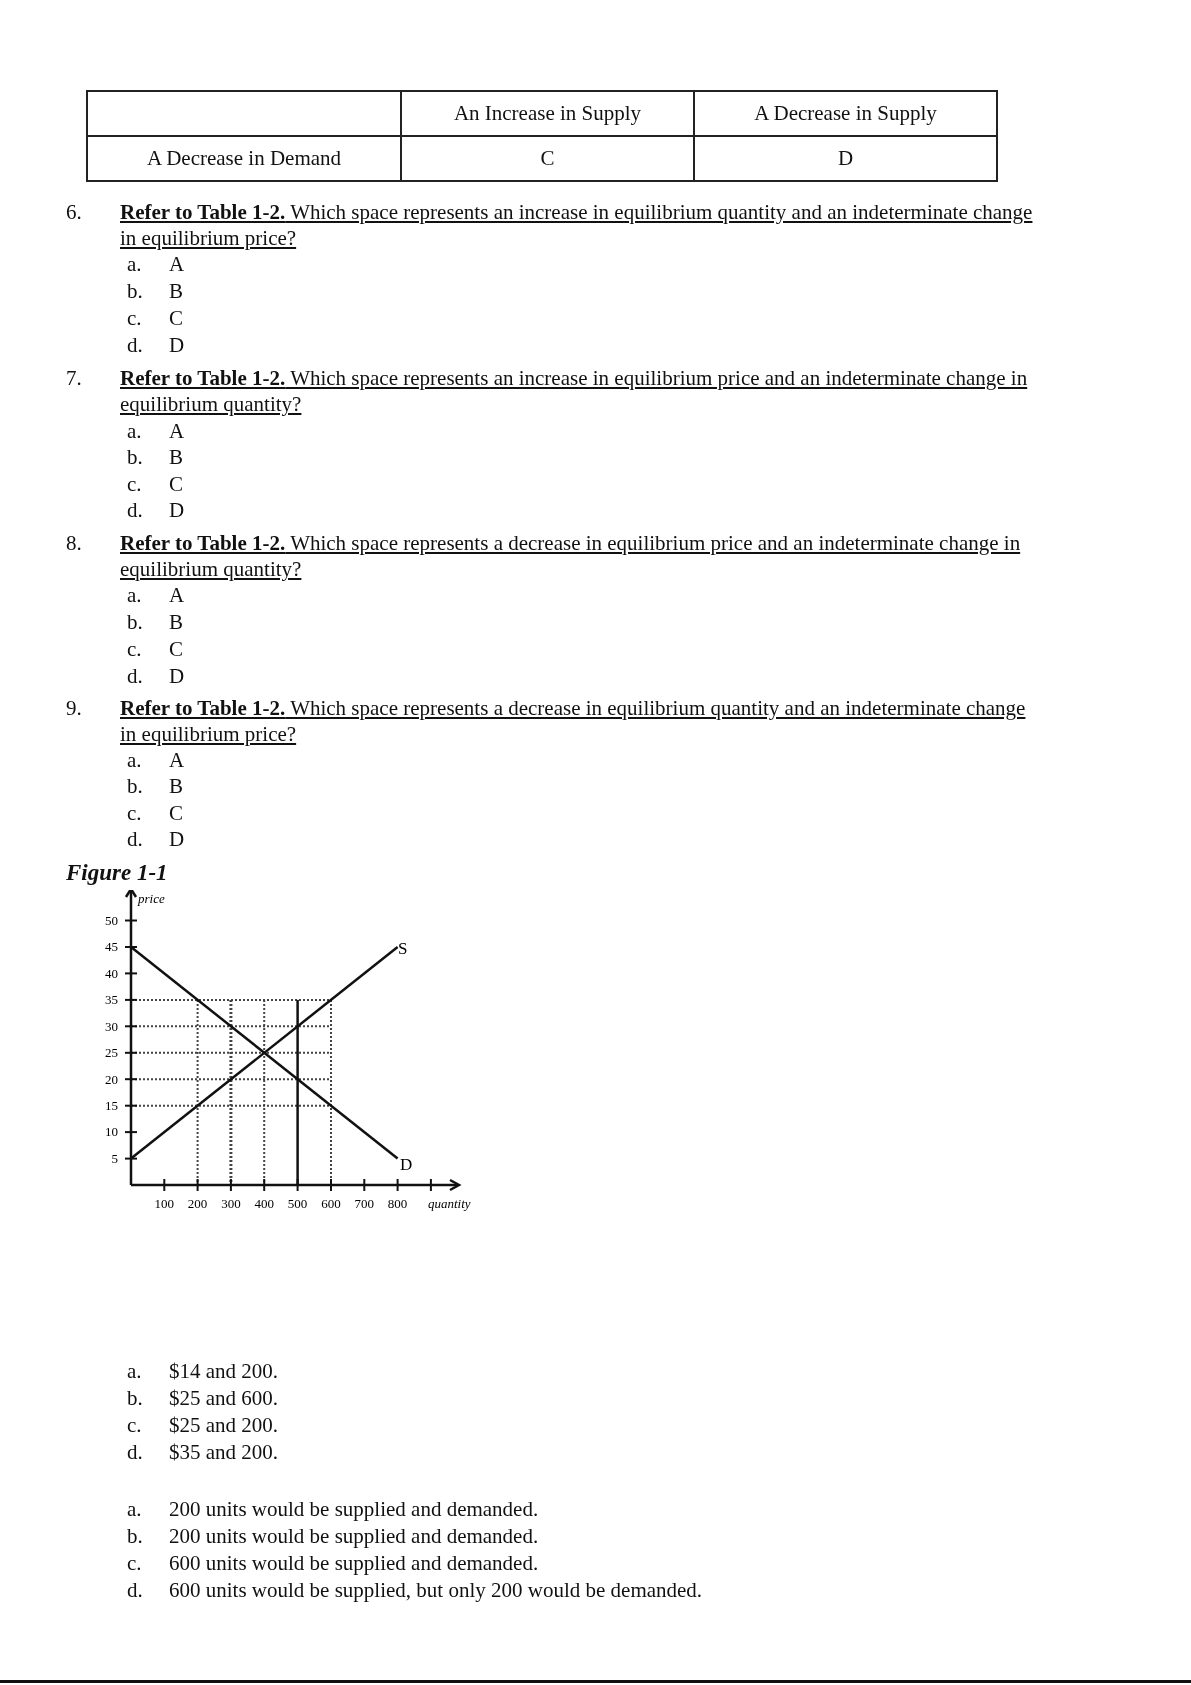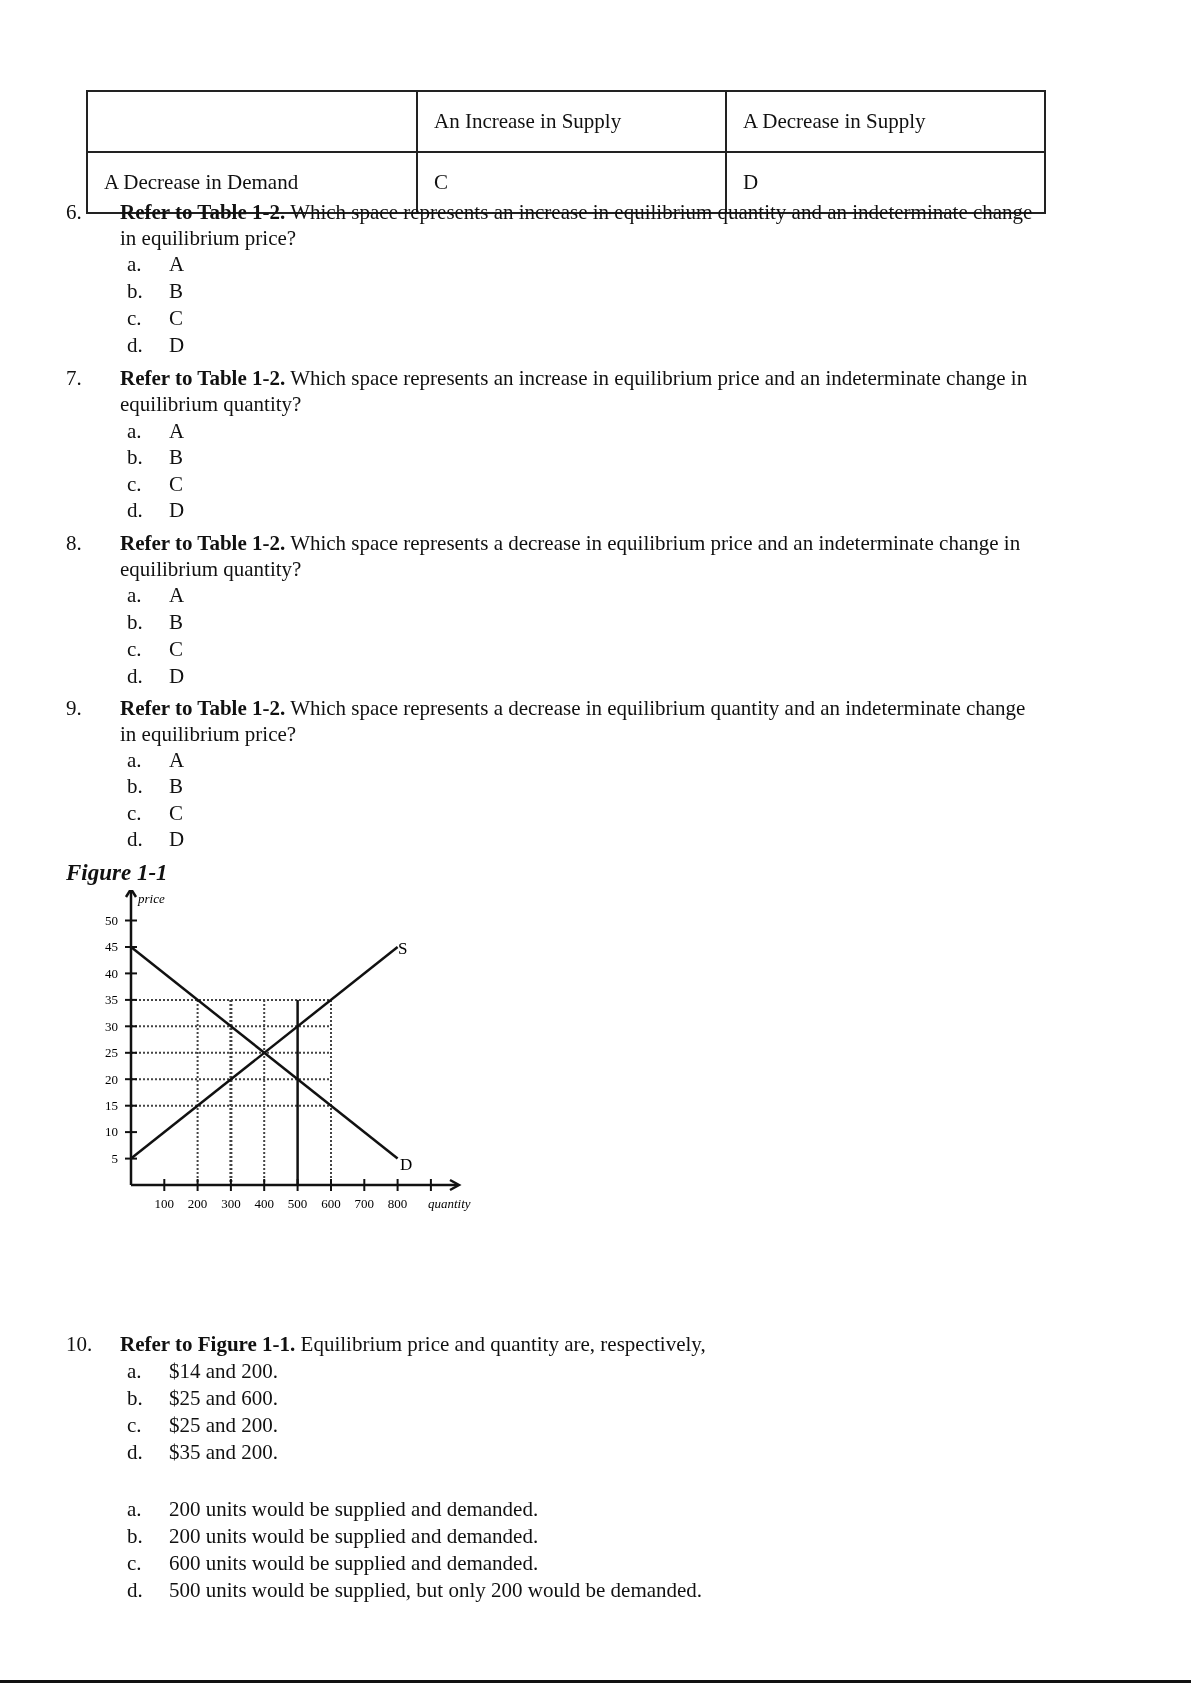--- a/index.html
+++ b/index.html
@@ -8,30 +8,30 @@
     font-family: "Liberation Serif", "DejaVu Serif", serif; color: #111;
   }
   .page { position: absolute; left: 0; top: 0; width: 1191px; height: 1685px; }
 
   
   table.t12 {
     position: absolute; left: 86px; top: 90px; border-collapse: collapse;
     font-size: 21px;
   }
   table.t12 td {
-    border: 2px solid #222; text-align: left; padding: 16px; height: 27px; line-height: 25px;
+    border: 2px solid #222; text-align: center; padding: 8px; height: 27px; line-height: 25px;
   }
   table.t12 td.c0 { width: 296px; }
   table.t12 td.c1 { width: 275px; }
   table.t12 td.c2 { width: 285px; }
 
   
   .q { position: absolute; left: 66px; font-size: 21px; line-height: 26px; }
   .q .num { position: absolute; left: 0; top: 0; width: 50px; }
-  .q .stem { position: absolute; left: 54px; top: 0; }
+  .q .stem { position: absolute; left: 54px; top: 0; text-decoration: underline; }
   .q .stem b { font-weight: bold; }
   .opt { position: absolute; font-size: 21px; line-height: 26px; }
   .opt .letter { position: absolute; left: 0; width: 40px; }
   .opt .text { position: absolute; left: 42px; white-space: nowrap; }
 
   .fig-title {
     position: absolute; left: 66px; top: 860px; font-size: 23px; font-weight: bold; font-style: italic;
   }
 
   svg.chart { position: absolute; left: 80px; top: 890px; }
@@ -234,26 +234,20 @@
     </g>
     <text class="axlabel" x="348" y="318">quantity</text>
 
     <line x1="51" y1="57" x2="317.6" y2="268.6" stroke="#111" stroke-width="2.5"></line>
     <text class="curve-label" x="320" y="280">D</text>
 
     <line x1="51" y1="268.6" x2="317.6" y2="57" stroke="#111" stroke-width="2.5"></line>
     <text class="curve-label" x="318" y="64">S</text>
   </svg>
 
-  <div class="q" style="top:1331px; width:1100px; height:30px;">
-    <span class="num">10.</span>
-    <div class="stem">
-      <b>Refer to Figure 1-1.</b><span> Equilibrium price and quantity are, respectively,</span>
-    </div>
-  </div>
   <div class="opt" style="left:127px; top:1358px;">
       <span class="letter">a.</span>
       <span class="text">$14 and 200.</span>
     </div>
   <div class="opt" style="left:127px; top:1385px;">
       <span class="letter">b.</span>
       <span class="text">$25 and 600.</span>
     </div>
   <div class="opt" style="left:127px; top:1412px;">
       <span class="letter">c.</span>
@@ -271,17 +265,17 @@
   <div class="opt" style="left:127px; top:1523px;">
       <span class="letter">b.</span>
       <span class="text">200 units would be supplied and demanded.</span>
     </div>
   <div class="opt" style="left:127px; top:1550px;">
       <span class="letter">c.</span>
       <span class="text">600 units would be supplied and demanded.</span>
     </div>
   <div class="opt" style="left:127px; top:1577px;">
       <span class="letter">d.</span>
-      <span class="text">500 units would be supplied, but only 200 would be demanded.</span>
+      <span class="text">600 units would be supplied, but only 200 would be demanded.</span>
     </div>
 
   <div class="bottom-rule"></div>
 </div>
 
 </body></html>

